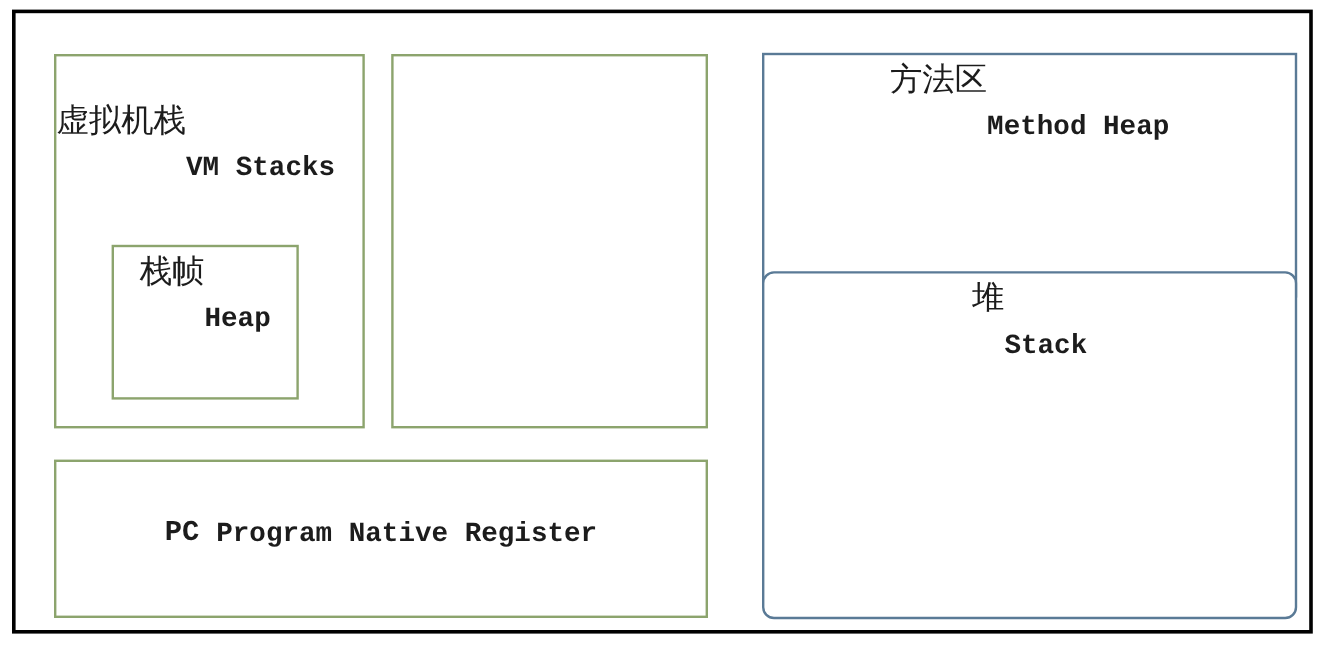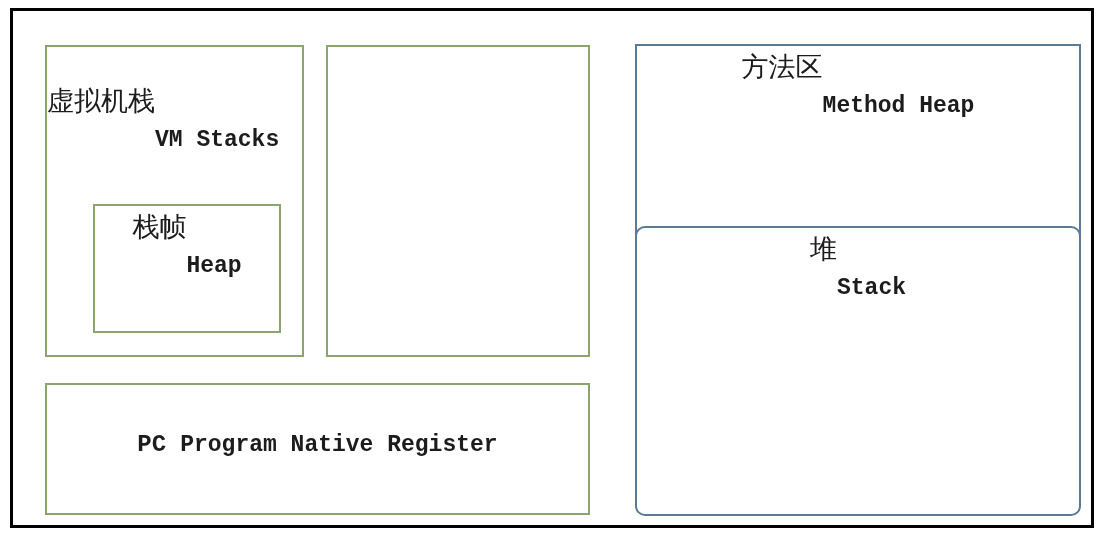--- a/index.html
+++ b/index.html
@@ -54,21 +54,21 @@
 
   
   .vm-stacks {
     left: 32px; top: 34px;
     width: 259px; height: 312px;
     justify-content: flex-start;
     padding-top: 33px;
   }
   .frame {
     left: 46px; top: 157px;
-    width: 188px; height: 129px;
+    width: 156px; height: 129px;
   }
   .native-stack {
     left: 313px; top: 34px;
     width: 264px; height: 312px;
   }
   .native-stack .en { width: 220px; }
   .pc-register {
     left: 32px; top: 372px;
     width: 545px; height: 132px;
   }

